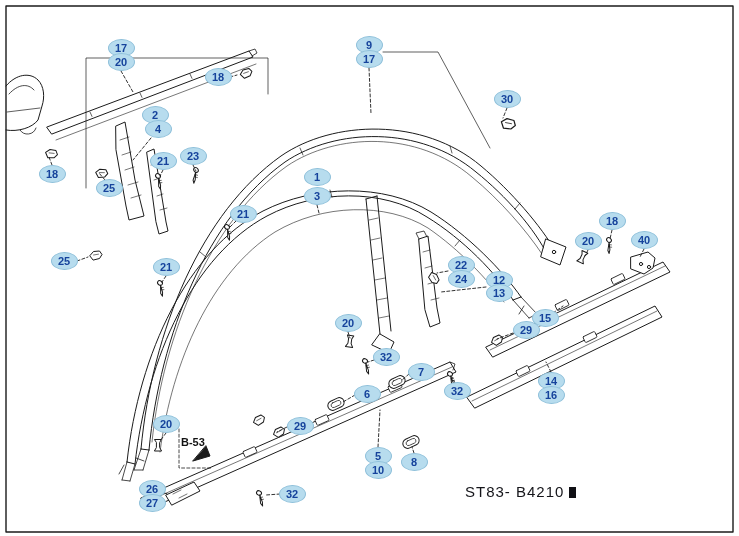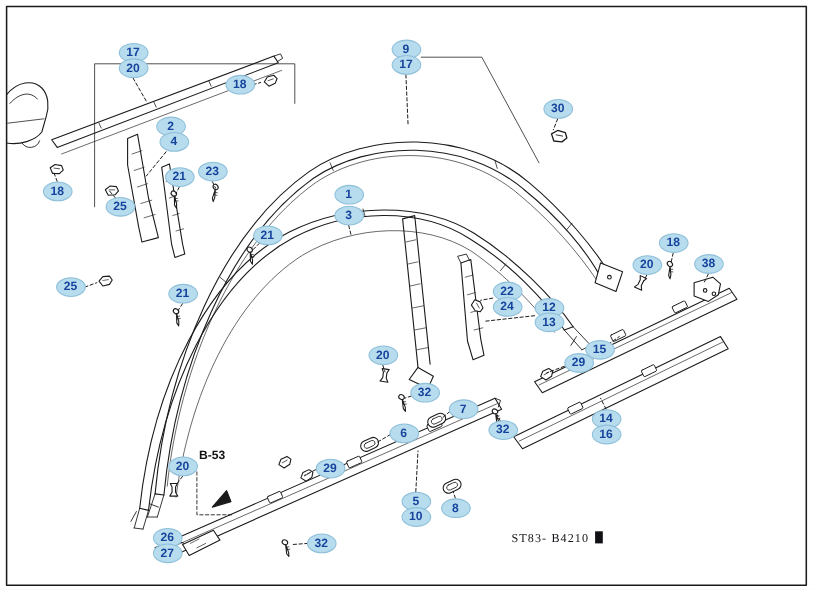--- a/index.html
+++ b/index.html
@@ -21,26 +21,26 @@
   .callout{
     position:absolute;width:27px;height:18px;border-radius:50%;
     background:var(--balloon-fill);
     border:1.5px solid var(--balloon-border);
     color:var(--balloon-text);
     font:bold 11px "Liberation Sans",sans-serif;
     display:flex;align-items:center;justify-content:center;
     box-sizing:border-box;cursor:pointer;
   }
   .ref-label{
-    position:absolute;left:181px;top:408px;
+    position:absolute;left:181px;top:436px;
     font:bold 11px "Liberation Sans",sans-serif;color:#121212;
   }
   .sheet-code{
     position:absolute;left:465px;top:483px;
-    font-family:Liberation Serif, serif;font-size:11px;
+    font-family:Liberation Sans, sans-serif;font-size:15px;
     letter-spacing:1px;color:#15151a;white-space:nowrap;
   }
   .code-block{
     display:inline-block;width:7px;height:11px;background:#101015;
     margin-left:5px;vertical-align:-1px;
   }
 </style>
 </head>
 <body>
 
@@ -234,21 +234,21 @@
       <div class="callout" style="left: 179.5px; top: 147px;">23</div>
       <div class="callout" style="left: 38.5px; top: 165px;">18</div>
       <div class="callout" style="left: 95.5px; top: 179px;">25</div>
       <div class="callout" style="left: 303.5px; top: 168px;">1</div>
       <div class="callout" style="left: 303.5px; top: 187px;">3</div>
       <div class="callout" style="left: 229.5px; top: 205px;">21</div>
       <div class="callout" style="left: 50.5px; top: 252px;">25</div>
       <div class="callout" style="left: 152.5px; top: 258px;">21</div>
       <div class="callout" style="left: 598.5px; top: 212px;">18</div>
       <div class="callout" style="left: 574.5px; top: 232px;">20</div>
-      <div class="callout" style="left: 630.5px; top: 231px;">38</div>
+      <div class="callout" style="left: 630.5px; top: 231px;">40</div>
       <div class="callout" style="left: 447.5px; top: 256px;">22</div>
       <div class="callout" style="left: 447.5px; top: 270px;">24</div>
       <div class="callout" style="left: 485.5px; top: 271px;">12</div>
       <div class="callout" style="left: 485.5px; top: 284px;">13</div>
       <div class="callout" style="left: 334.5px; top: 314px;">20</div>
       <div class="callout" style="left: 531.5px; top: 309px;">15</div>
       <div class="callout" style="left: 512.5px; top: 321px;">29</div>
       <div class="callout" style="left: 372.5px; top: 348px;">32</div>
       <div class="callout" style="left: 407.5px; top: 363px;">7</div>
       <div class="callout" style="left: 353.5px; top: 385px;">6</div>

